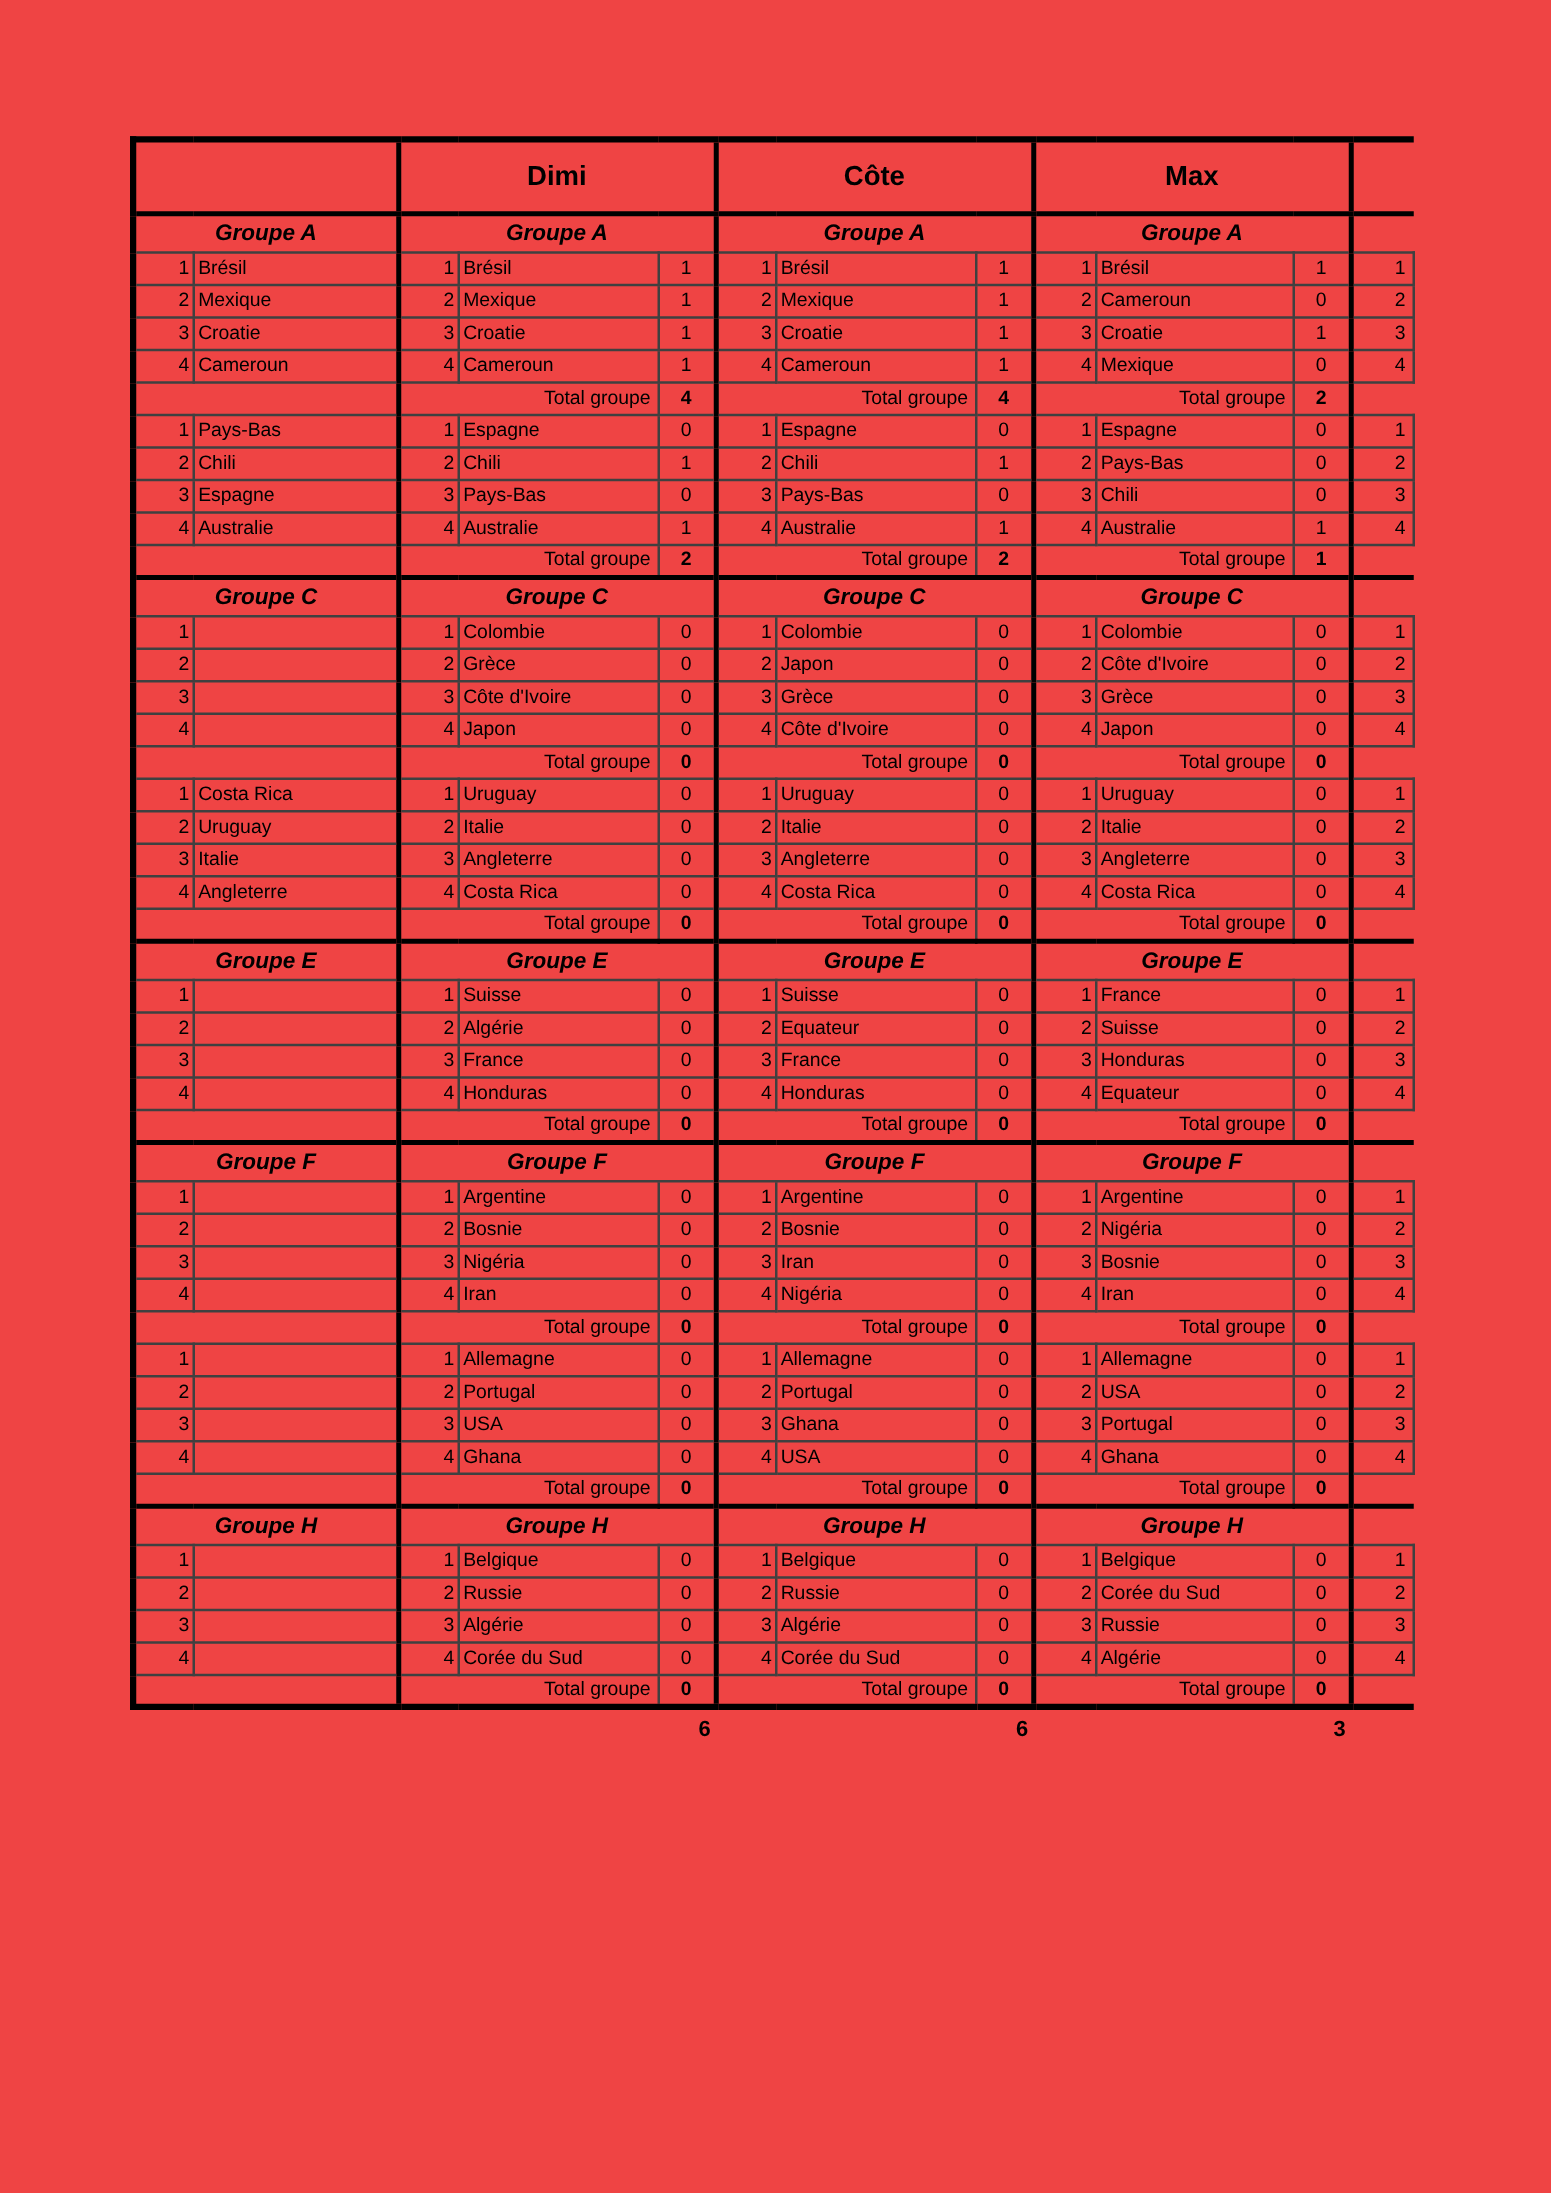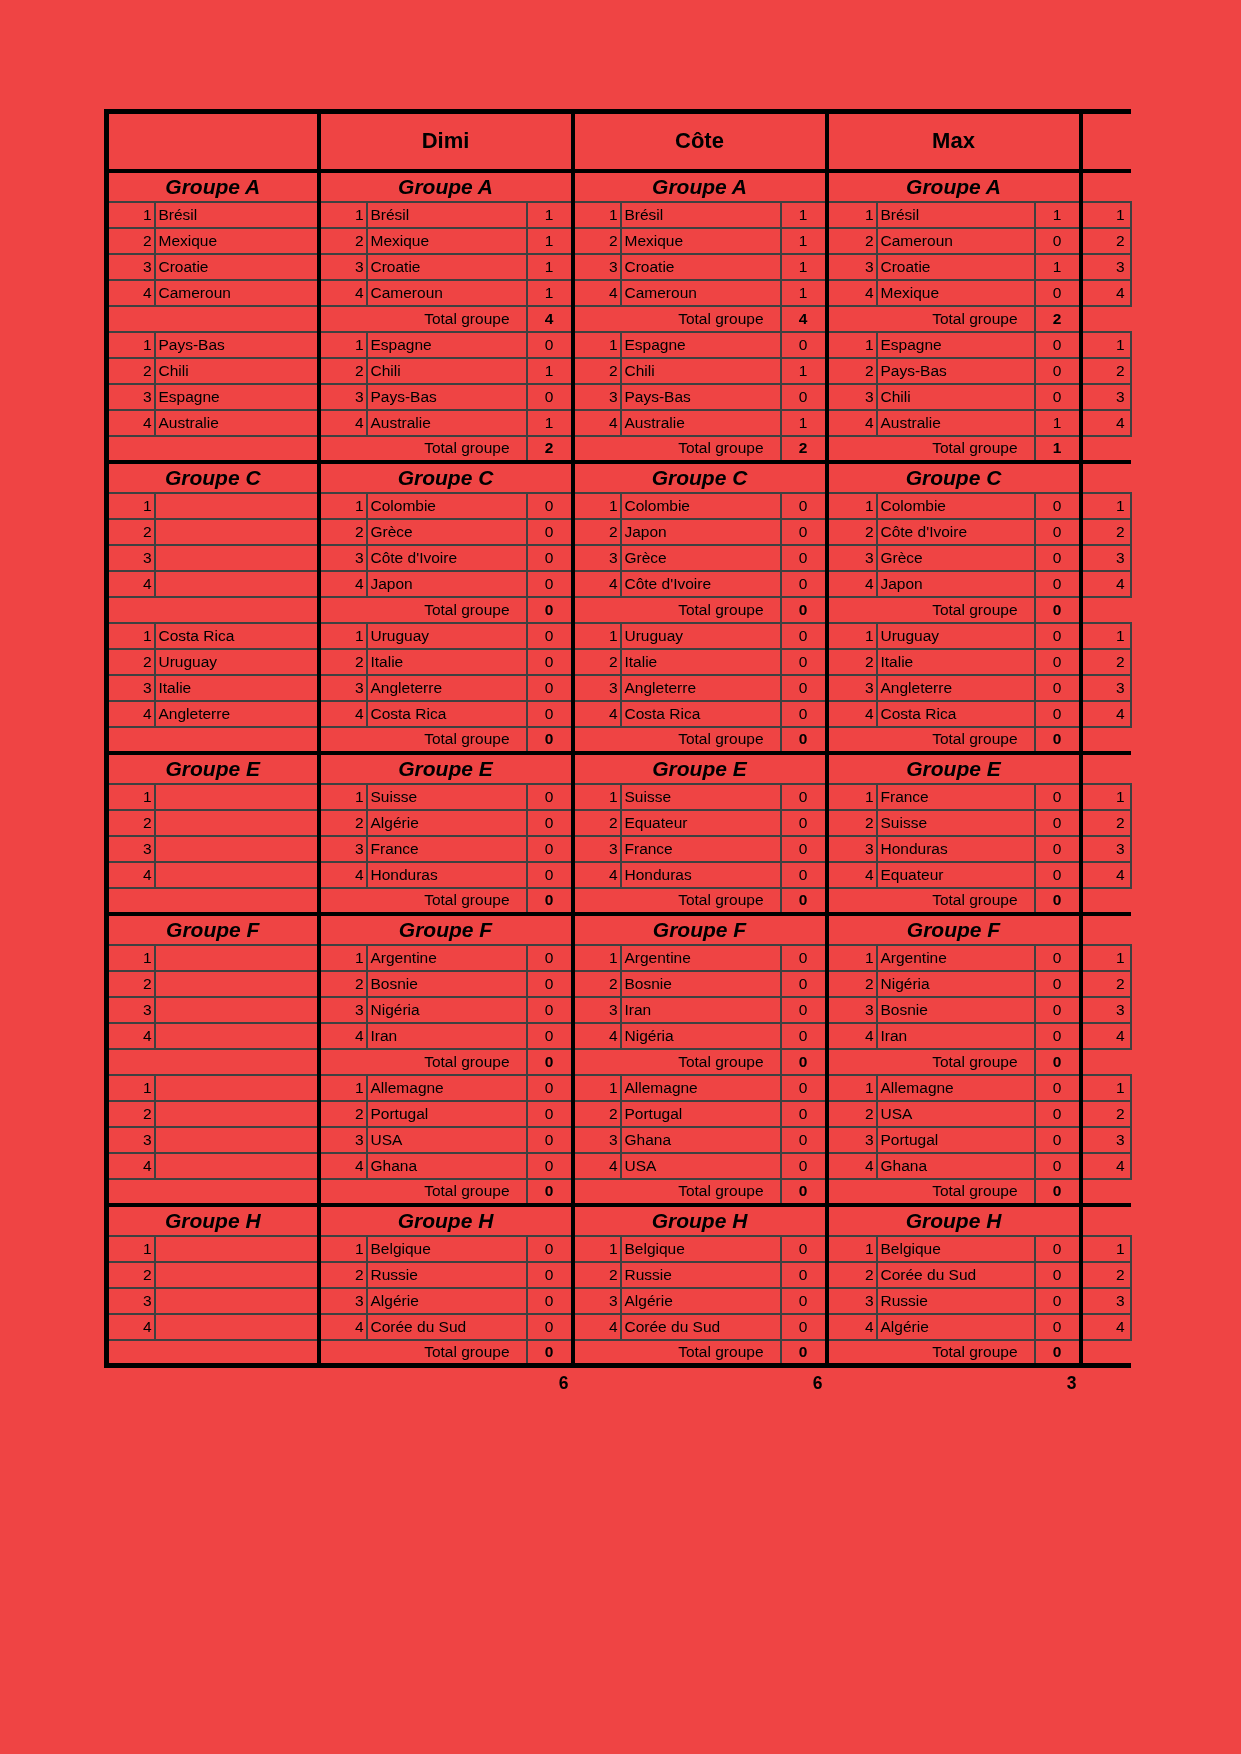--- a/index.html
+++ b/index.html
@@ -13,26 +13,26 @@
     box-sizing:border-box;border:2px solid #404040;padding:0 2px;
     font-size:15.5px;white-space:nowrap;overflow:hidden;vertical-align:middle;
   }
   .trhead td{height:59px;}
   .trh td{height:31px;}
   .trd td{height:26px;}
   .trg td{height:36px;vertical-align:top;padding-top:5px;}
   
   .plain{border:none;}
   .pname{border:none;font-weight:bold;font-size:22px;text-align:center;}
-  .gh{font-weight:bold;font-style:italic;font-size:21px;text-align:center;}
+  .gh{font-weight:bold;font-style:italic;font-size:18px;text-align:center;}
   .rank{text-align:right;padding-right:2px;}
   .team{text-align:left;padding-left:3px;}
   .score{text-align:center;}
   .totval{font-weight:bold;}
-  .tlabel{text-align:right;padding-right:16px;}
+  .tlabel{text-align:right;padding-right:5px;}
   .rnum{text-align:right;padding-right:5px;}
   .gscore{border:none;font-weight:bold;font-size:17.5px;text-align:right;padding-right:4px;}
   
   .L5{border-left:5px solid #000;}
   .Lk{border-left:4px solid #000;}
   .T5{border-top:5px solid #000;}
   .Tk{border-top:4px solid #000;}
   .B5{border-bottom:5px solid #000;}
   .Bk{border-bottom:4px solid #000;}
   .Tt{border-top:2px solid #404040;}

